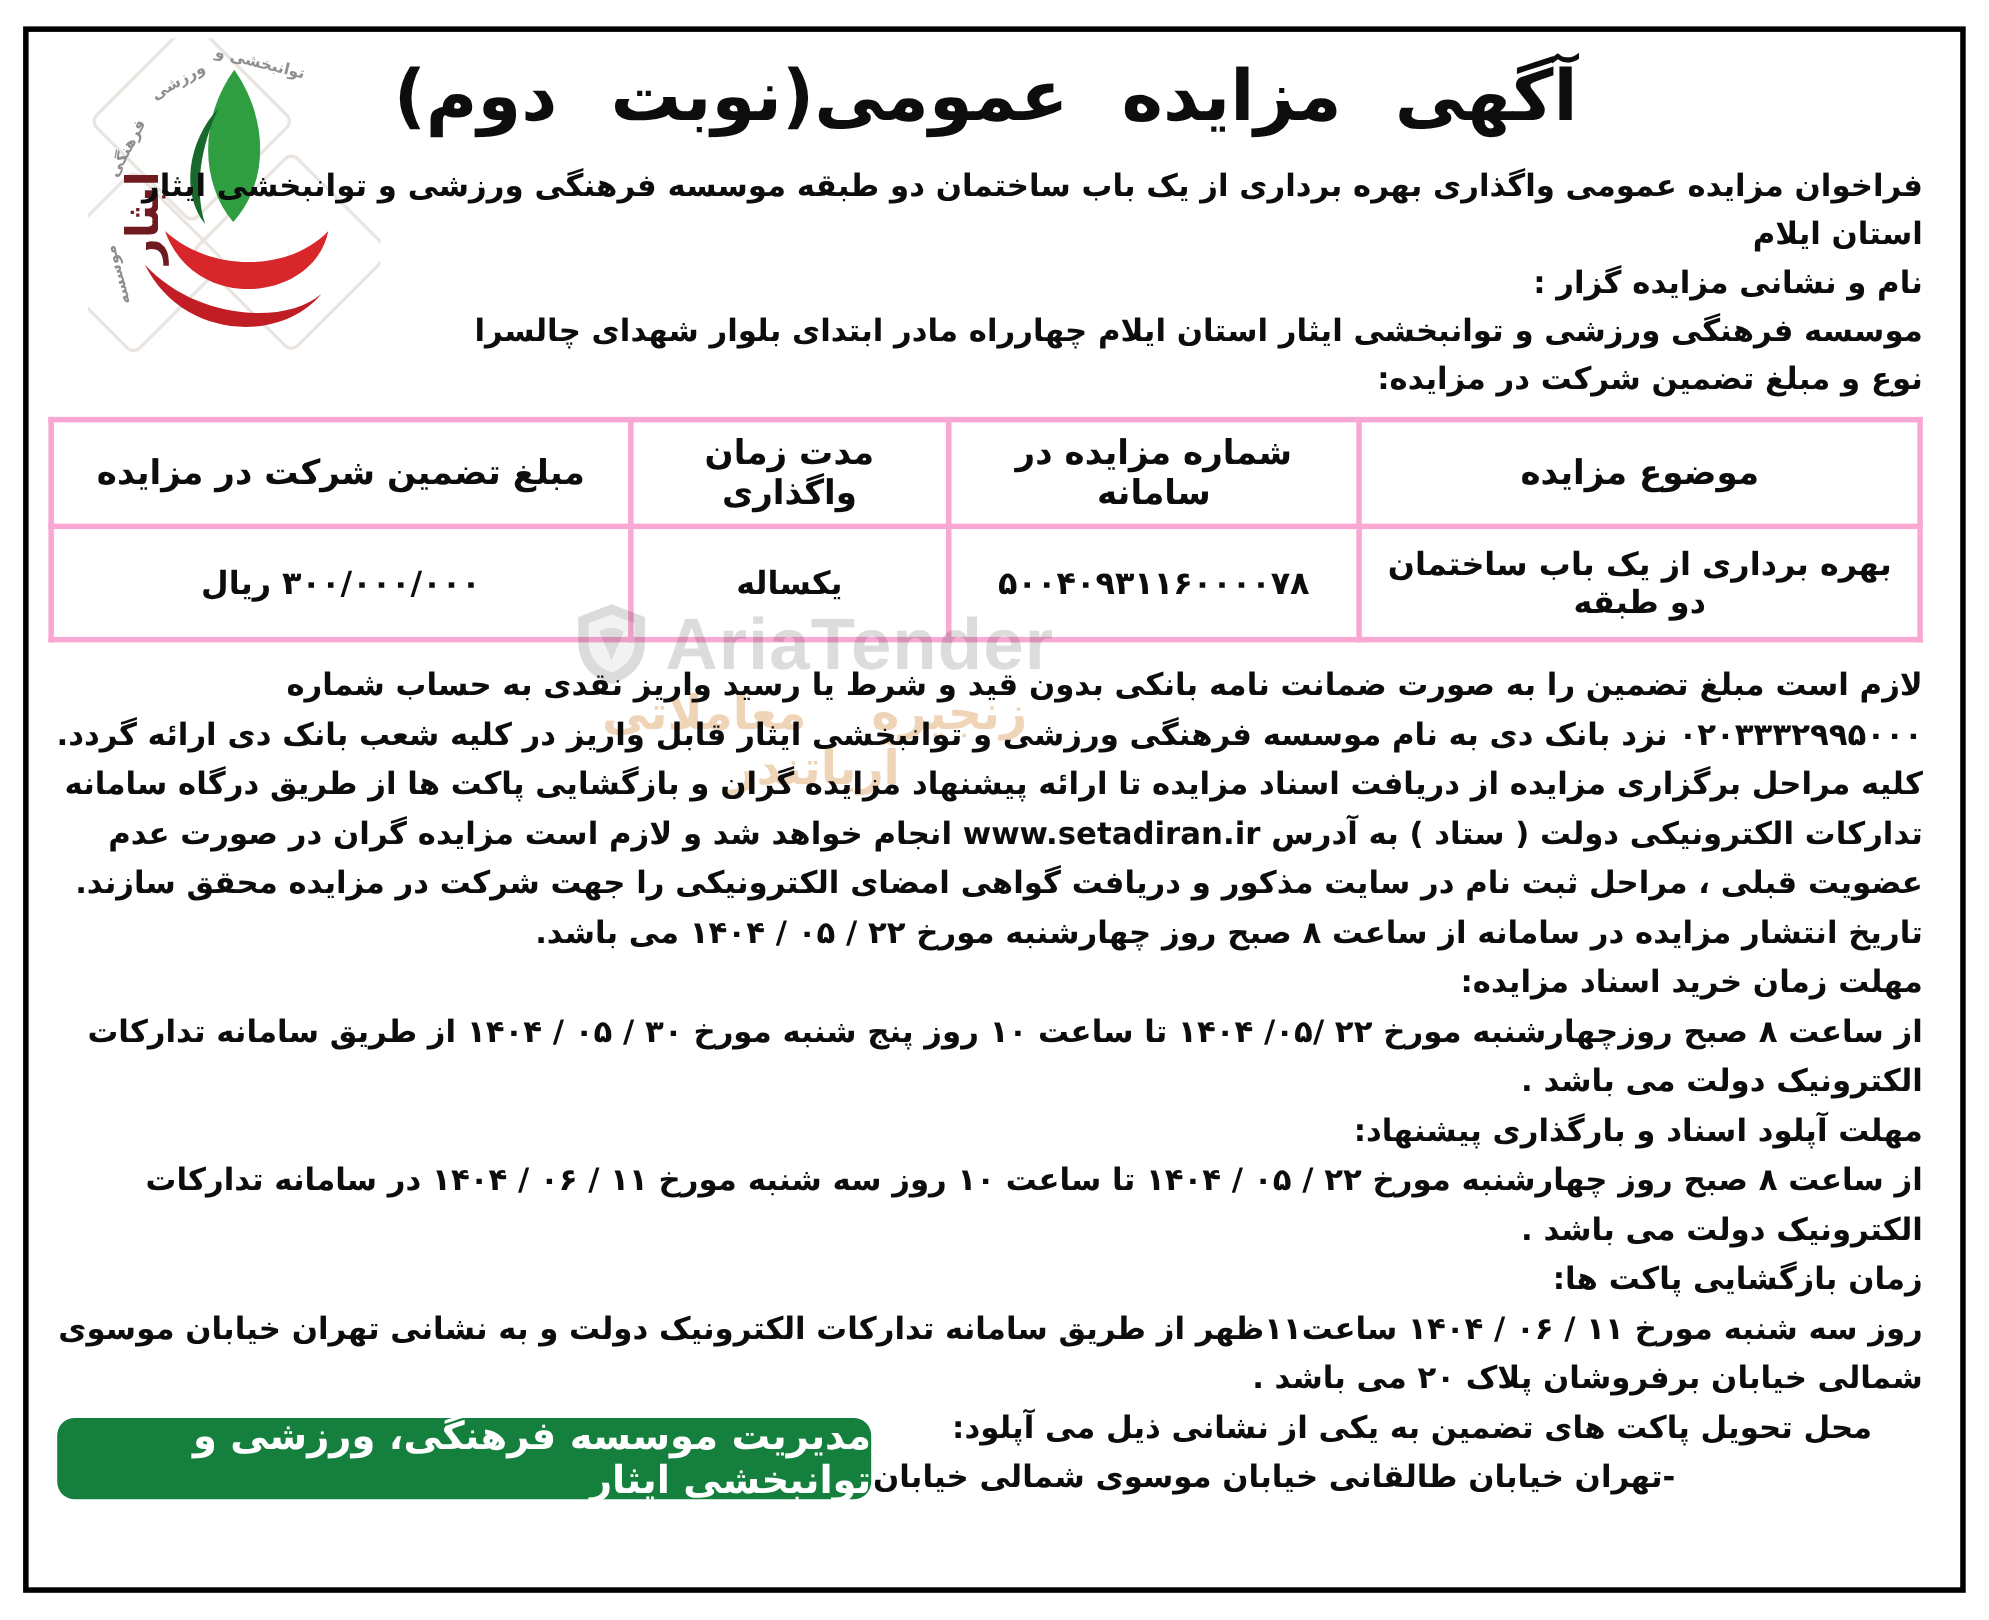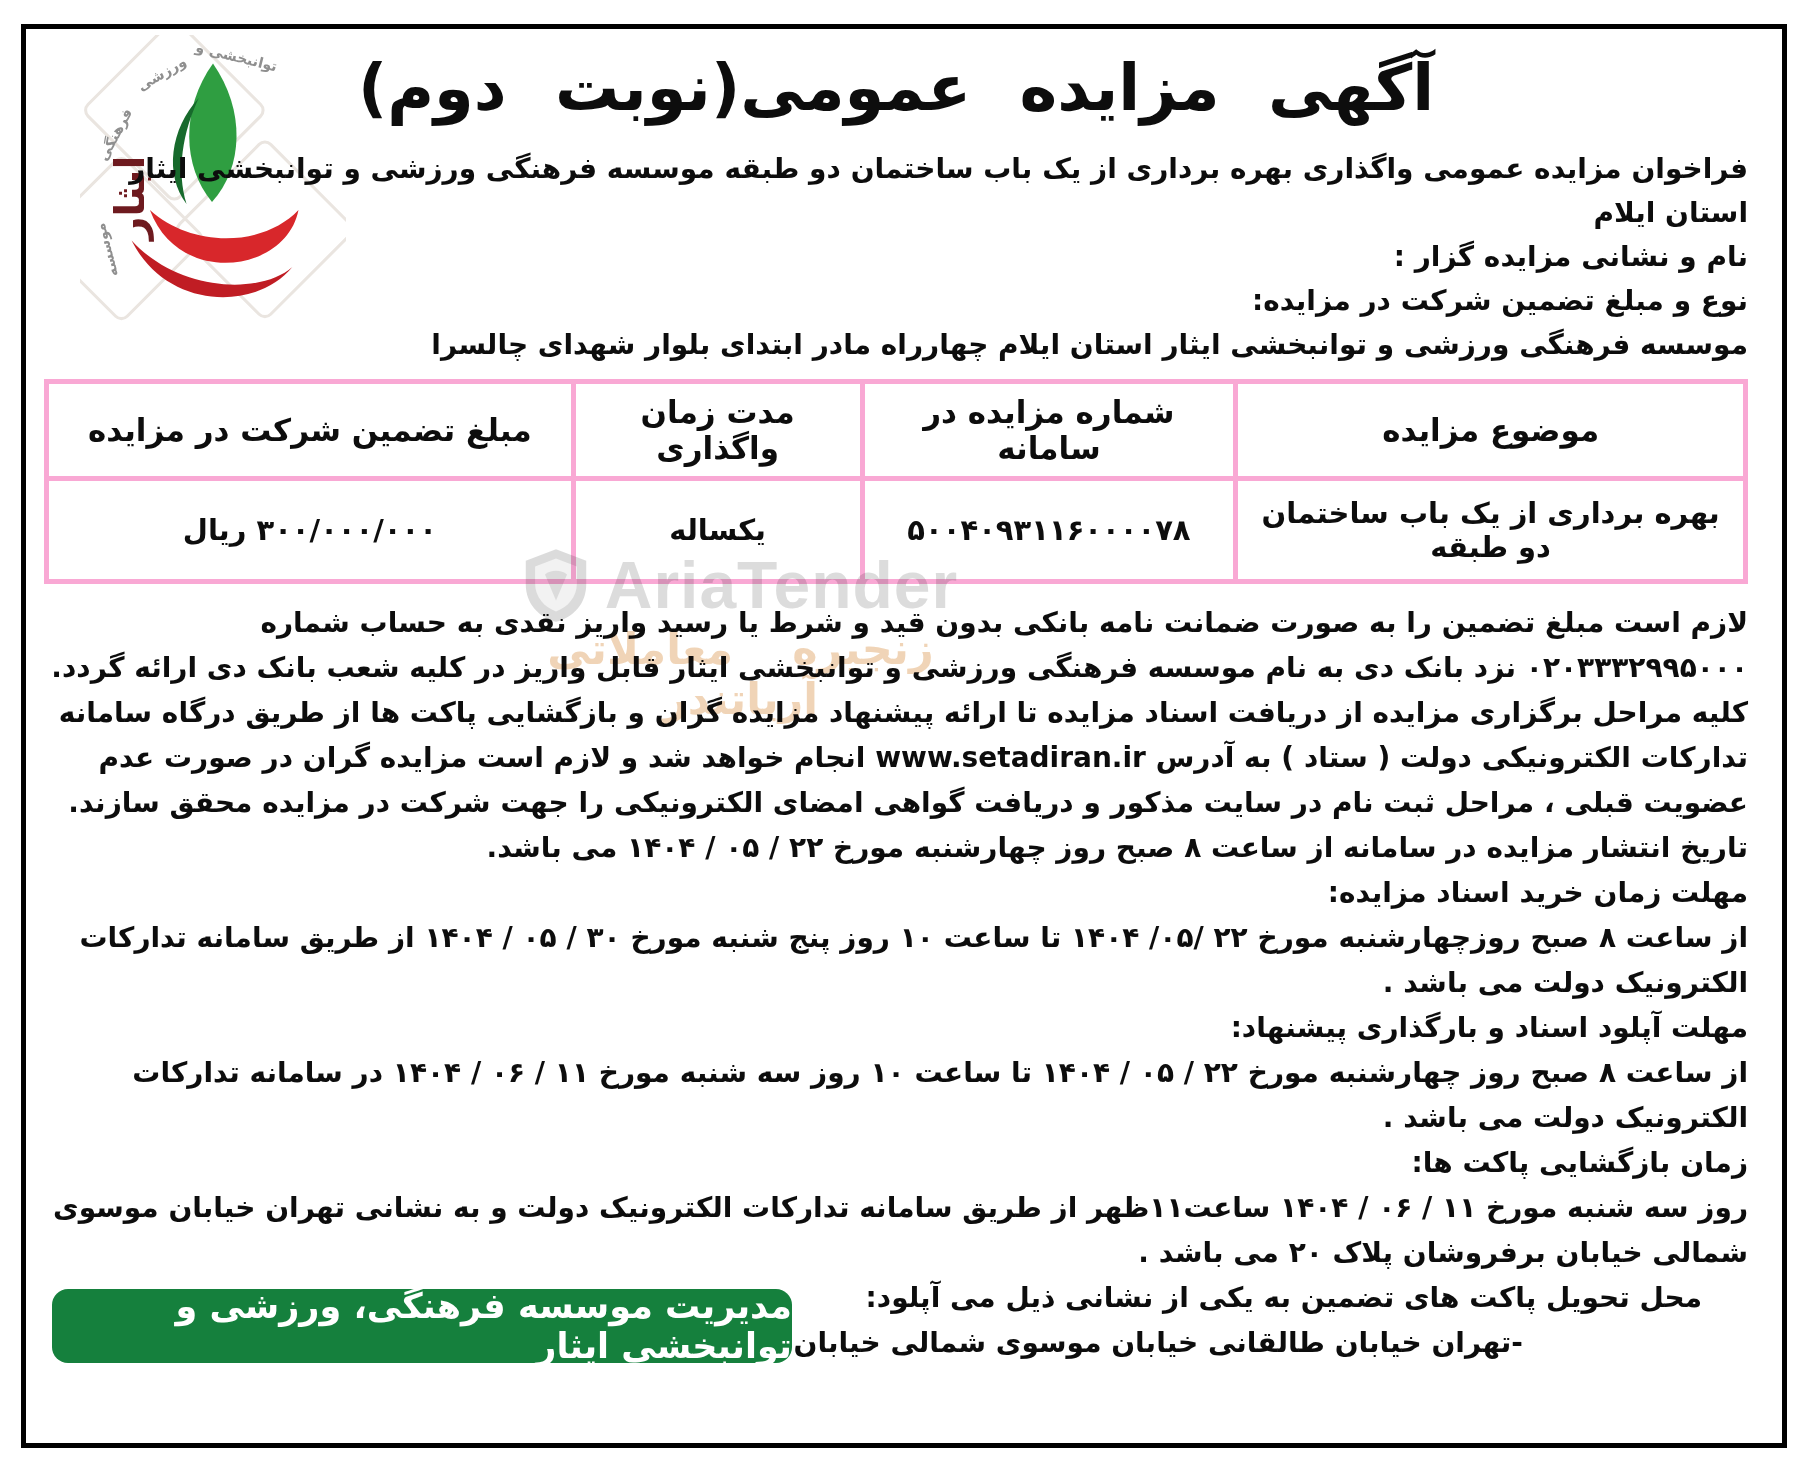--- a/index.html
+++ b/index.html
@@ -56,22 +56,22 @@
     </svg>
   </div>
 
   <div class="content">
 
     <div class="title">آگهی  مزایده عمومی(نوبت دوم)</div>
 
     <div class="intro">
       <div class="iline">فراخوان مزایده عمومی واگذاری بهره برداری از یک باب ساختمان دو طبقه موسسه فرهنگی ورزشی و توانبخشی  ایثار استان ایلام</div>
       <div class="iline">نام و نشانی مزایده گزار :</div>
+      <div class="iline">موسسه فرهنگی ورزشی و توانبخشی ایثار استان ایلام چهارراه مادر ابتدای بلوار شهدای چالسرا</div>
       <div class="iline">نوع و مبلغ تضمین شرکت در مزایده:</div>
-      <div class="iline">موسسه فرهنگی ورزشی و توانبخشی ایثار استان ایلام چهارراه مادر ابتدای بلوار شهدای چالسرا</div>
     </div>
 
     <table class="info">
       <colgroup>
         <col class="c-subject">
           <col class="c-number">
           <col class="c-duration">
           <col class="c-amount">
       </colgroup>
       <thead>

